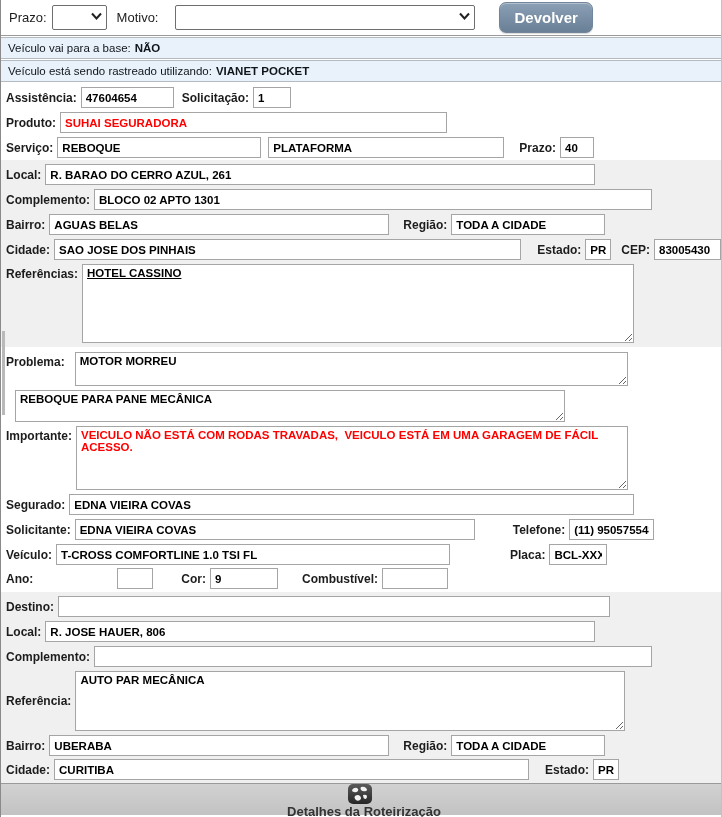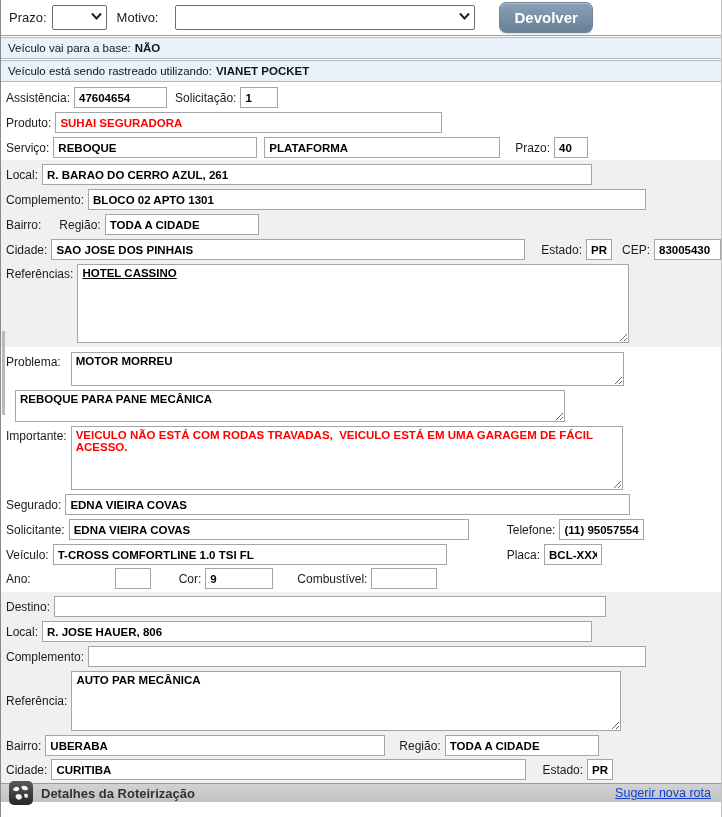--- a/index.html
+++ b/index.html
@@ -27,37 +27,37 @@
   .btn-devolver { margin-left:24px; }
 
   
   .infobar { height:22px; margin-top:1px; background:#e9f2fb; border-top:1px solid #b3bac1;
              border-bottom:1px solid #b3bac1; display:flex; align-items:center;
              padding-left:7px; font-size:11.5px; color:#10151a; }
   .infobar b { margin-left:4px; font-weight:bold; }
 
   
   .row { display:flex; align-items:center; padding:2px 0 2px 5px; height:25px; }
-  .row .lbl { font-size:12px; color:#1c1c1c; margin-right:4px; white-space:nowrap; }
+  .row .lbl { font-size:12px; color:#1c1c1c; margin-right:4px; white-space:nowrap;font-weight:bold; }
   input.fld { height:21px; border:1px solid #a5a5a5; background:#fff; padding:0 4px;
               font-family:"Liberation Sans", sans-serif; font-size:11.5px; font-weight:bold; color:#000; }
   textarea.fld { border:1px solid #a5a5a5; background:#fff; padding:2px 4px; resize:both;
               font-family:"Liberation Sans", sans-serif; font-size:11.5px; font-weight:bold; color:#000; overflow:hidden; }
   .red { color:#f00 !important; }
 
   .sec-white { background:#fff; padding-top:3px; }
   .sec-gray  { background:#f0f0f0; padding-top:2px; }
 
   .row-tall { height:auto; align-items:flex-start; }
   .row-tall .lbl { margin-top:3px; }
   .row-mid { height:auto; align-items:center; }
 
   
-  .footer { height:19px; background:linear-gradient(#d2d2d2,#c2c2c2); border-top:1px solid #9a9a9a;
-            display:flex; align-items:center; padding:0 10px 0 8px; }
+  .footer { height:32px; background:linear-gradient(#d2d2d2,#c2c2c2); border-top:1px solid #9a9a9a;
+            display:flex; align-items:center; padding:0 10px 0 8px;flex-direction:column; }
   .footer-title { font-size:13px; font-weight:bold; color:#333; margin-left:8px; }
   .footer-link { margin-left:auto; font-size:12.5px; color:#1040cc; text-decoration:underline; cursor:pointer; }
   .globe { width:24px; height:24px; border-radius:5px; background:linear-gradient(#5a5a5a,#262626);
            display:flex; align-items:center; justify-content:center; }
 
   
   .splitter-thumb { position:absolute; left:1px; top:331px; width:3px; height:84px; background:#b9b9b9; }
 </style>
 </head>
 <body>
@@ -115,20 +115,21 @@
     <div class="row">
       <span class="lbl">Local:</span>
       <input class="fld" style="width: 550px;" value="R. BARAO DO CERRO AZUL, 261">
     </div>
     <div class="row">
       <span class="lbl">Complemento:</span>
       <input class="fld" style="width: 558px;" value="BLOCO 02 APTO 1301">
     </div>
     <div class="row">
       <span class="lbl">Bairro:</span>
+      <input class="fld" style="width: 340px;" value="AGUAS BELAS">
       <span class="lbl" style="margin-left:14px;">Região:</span>
       <input class="fld" style="width: 154px;" value="TODA A CIDADE">
     </div>
     <div class="row">
       <span class="lbl">Cidade:</span>
       <input class="fld" style="width: 475px;" value="SAO JOSE DOS PINHAIS">
       <span class="lbl" style="margin-left:16px;">Estado:</span>
       <input class="fld" style="width: 26px;" value="PR">
       <span class="lbl" style="margin-left:10px;">CEP:</span>
       <input class="fld" style="width: 67px;" value="83005430">

